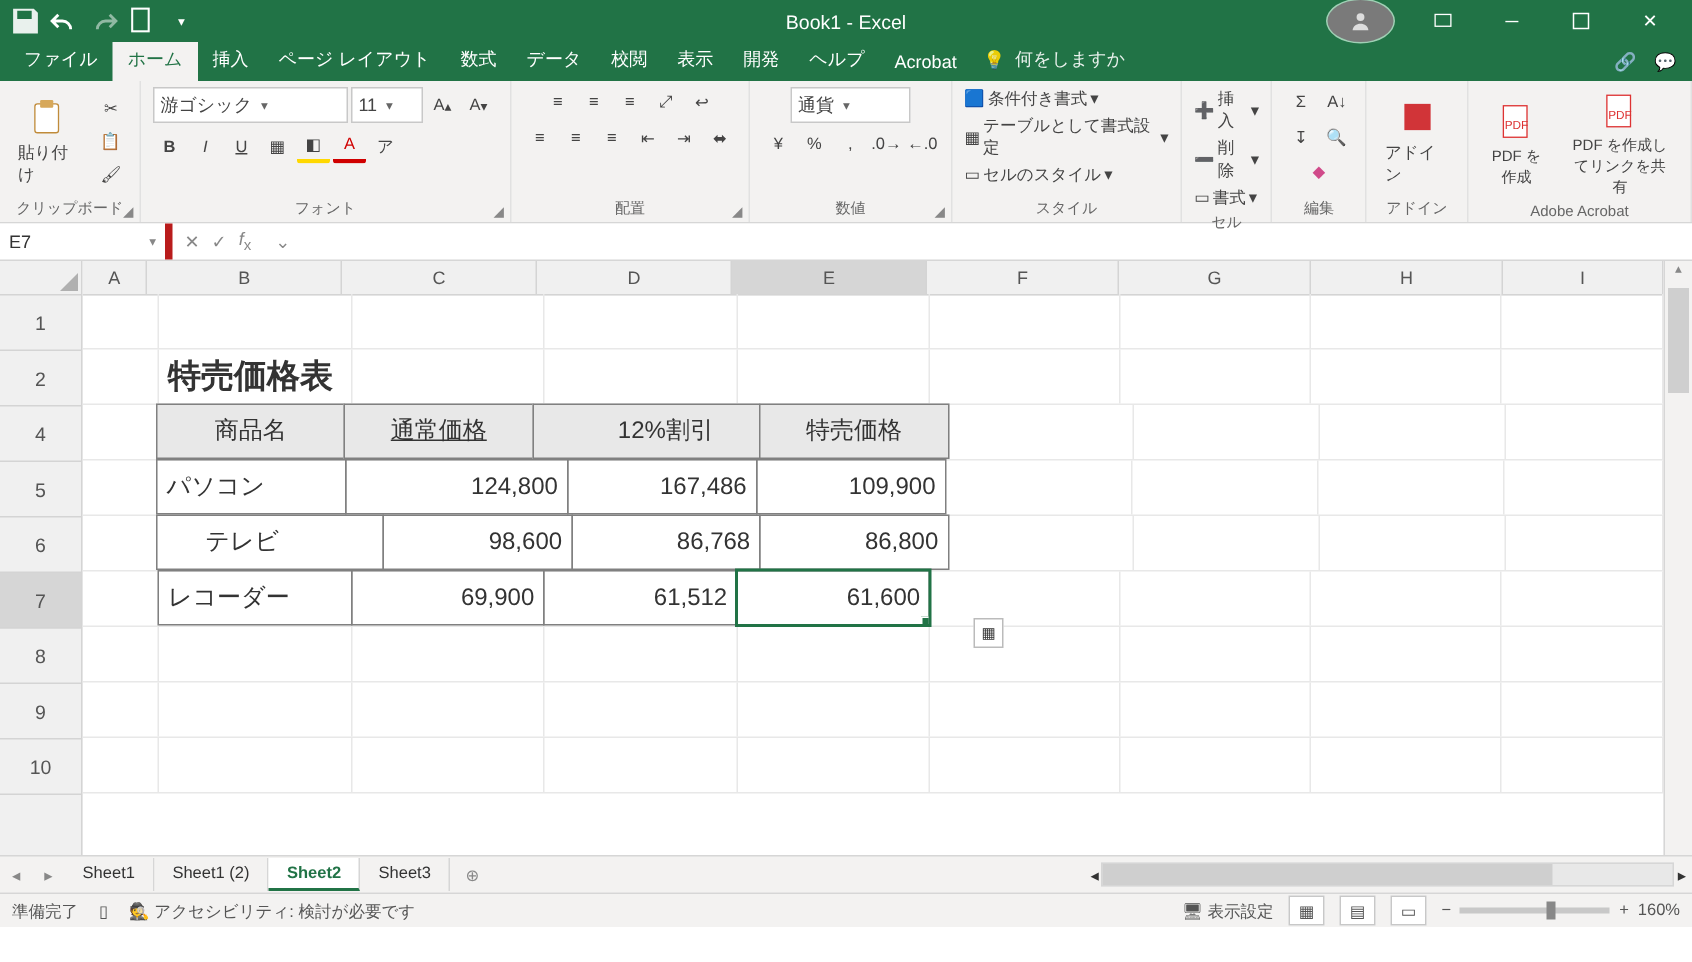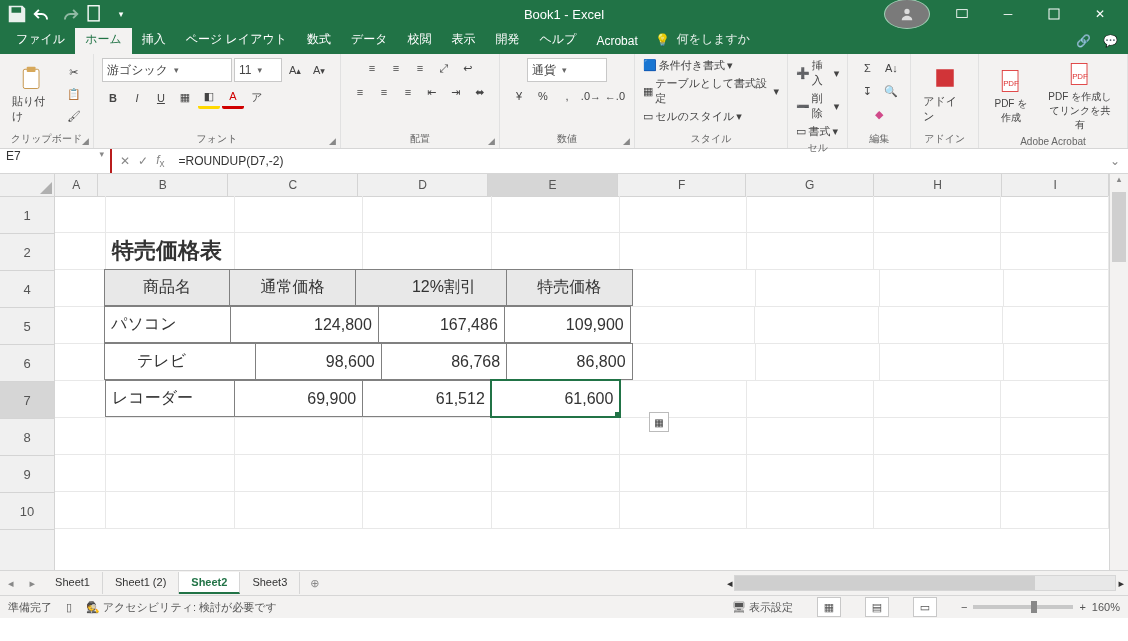--- a/index.html
+++ b/index.html
@@ -21,21 +21,21 @@
 .group .lbl{text-align:center;font-size:10px;color:#666;padding-top:2px;position:relative}
 .group .lbl .dl{position:absolute;right:-4px;bottom:0;font-size:9px;color:#888}
 .bigbtn{display:flex;flex-direction:column;align-items:center;gap:2px;padding:2px 4px;cursor:pointer}
 .bigbtn svg{width:28px;height:28px}
 .smbtn{width:22px;height:20px;display:inline-flex;align-items:center;justify-content:center;cursor:pointer;border-radius:2px}
 .stack{display:flex;flex-direction:column;gap:2px}
 .row{display:flex;gap:2px;align-items:center}
 .combo{border:1px solid #c8c8c8;background:#fff;height:22px;display:flex;align-items:center;padding:0 4px;font-size:12px;gap:6px}
 .combo .dd{font-size:9px;color:#666}
 .formula{display:flex;align-items:center;border-bottom:1px solid #d6d6d6;height:24px;background:#fff}
-.namebox{width:98px;border-right:2px solid #b91c1c;height:100%;display:flex;padding:0 6px;font-size:12px;justify-content:space-between}
+.namebox{width:98px;border-right:5px solid #b91c1c;height:100%;display:flex;align-items:center;padding:0 6px;font-size:12px;justify-content:space-between}
 .fxbtns{display:flex;align-items:center;gap:8px;padding:0 8px;color:#888}
 .fxinput{flex:1;padding:0 6px;font-size:12px;color:#333}
 .sheet{position:relative;height:396px;display:flex}
 .rowhdrs{width:54px;background:#f0f0f0;border-right:1px solid #d4d4d4}
 .colarea{flex:1;overflow:hidden;position:relative}
 .colhdr{display:flex;height:22px;background:#f0f0f0;border-bottom:1px solid #d4d4d4}
 .ch{border-right:1px solid #d4d4d4;display:flex;align-items:center;justify-content:center;color:#555;font-size:12px}
 .ch.sel{background:#d6d6d6}
 .rowhdr{height:36px;border-bottom:1px solid #d4d4d4;display:flex;align-items:center;justify-content:center;color:#555;font-size:13px}
 .rowhdr.sel{background:#d6d6d6}
@@ -51,21 +51,21 @@
 .title-cell{font-size:22px;font-weight:bold}
 .sheettabs{height:24px;background:#f3f2f1;border-top:1px solid #d6d6d6;display:flex;align-items:center;font-size:11px}
 .sheettabs .nav{padding:0 8px;color:#888;cursor:pointer}
 .sheettabs .st{padding:4px 12px;border-right:1px solid #d6d6d6;cursor:pointer;background:#f3f2f1}
 .sheettabs .st.active{background:#fff;color:#217346;font-weight:600;border-bottom:2px solid #217346}
 .sheettabs .add{padding:0 10px;color:#888;cursor:pointer}
 .sheettabs .scroll{margin-left:auto;display:flex;align-items:center;gap:2px;padding-right:4px}
 .sheettabs .scroll .track{width:380px;height:14px;background:#e8e8e8;border:1px solid #d6d6d6;position:relative}
 .sheettabs .scroll .thumb{position:absolute;left:0;top:0;height:100%;width:300px;background:#cfcfcf}
 .status{height:22px;background:#f3f2f1;border-top:1px solid #d6d6d6;display:flex;align-items:center;font-size:11px;color:#555;padding:0 8px;gap:14px}
-.status .rt{margin-left:auto;display:flex;align-items:center;gap:24px}
+.status .rt{margin-left:auto;display:flex;align-items:center;gap:10px}
 .viewbtn{width:22px;height:18px;border:1px solid #c8c8c8;display:inline-flex;align-items:center;justify-content:center;cursor:pointer;background:#fff}
 .zoom{display:flex;align-items:center;gap:6px}
 .zoom .slider{width:100px;height:4px;background:#c8c8c8;position:relative}
 .zoom .slider .knob{position:absolute;left:58px;top:-4px;width:6px;height:12px;background:#888}
 .vscroll{width:18px;background:#f3f2f1;border-left:1px solid #d6d6d6;position:relative}
 .vscroll .thumb{position:absolute;top:18px;left:2px;right:2px;height:70px;background:#cfcfcf}
 .opts-icon{position:absolute;width:18px;height:18px;border:1px solid #bbb;background:#fff;font-size:10px;display:flex;align-items:center;justify-content:center}
 svg{display:block}
 </style>
 </head>
@@ -301,21 +301,20 @@
 <div class="formula">
   <div class="namebox">
       <span>E7</span>
       <span style="font-size:9px;color:#888">▾</span>
     </div>
   <div class="fxbtns">
     <span>✕</span>
     <span>✓</span>
     <span><i>f</i><sub>x</sub></span>
   </div>
-  <div class="fxinput">=ROUNDUP(D7,-2)</div>
   <span style="padding:0 8px;color:#888">⌄</span>
 </div>
 
 <div class="sheet">
   <div class="rowhdrs">
     <div class="corner"></div>
     <div id="rowhdrs">
         <div class="rowhdr">1</div>
         <div class="rowhdr">2</div>
         <div class="rowhdr">4</div>
@@ -358,21 +357,21 @@
           <div class="cell" style="width: 134px;"></div>
           <div class="cell" style="width: 134px;"></div>
           <div class="cell" style="width: 132px;"></div>
           <div class="cell" style="width: 132px;"></div>
           <div class="cell" style="width: 132px;"></div>
           <div class="cell" style="width: 110px;"></div>
         </div>
         <div class="gridrow">
           <div class="cell" style="width: 44px;"></div>
           <div class="cell hdrcell" style="width: 134px; border: 1px solid rgb(128, 128, 128); margin: -1px 0px 0px -1px;">商品名</div>
-          <div class="cell hdrcell" style="width: 134px; border: 1px solid rgb(128, 128, 128); margin: -1px 0px 0px -1px;">通常価格</div>
+          <div class="cell hdrcell" style="width: 134px; border: 1px solid rgb(128, 128, 128); margin: -1px 0px 0px -1px; text-decoration: underline;">通常価格</div>
           <div class="cell hdrcell" style="width: 134px; border: 1px solid rgb(128, 128, 128); margin: -1px 0px 0px -1px; padding-left: 32px;">12%割引</div>
           <div class="cell hdrcell" style="width: 134px; border: 1px solid rgb(128, 128, 128); margin: -1px 0px 0px -1px;">特売価格</div>
           <div class="cell" style="width: 132px;"></div>
           <div class="cell" style="width: 132px;"></div>
           <div class="cell" style="width: 132px;"></div>
           <div class="cell" style="width: 110px;"></div>
         </div>
         <div class="gridrow">
           <div class="cell" style="width: 44px;"></div>
           <div class="cell" style="width: 134px; border: 1px solid rgb(128, 128, 128); margin: -1px 0px 0px -1px;">パソコン</div>

